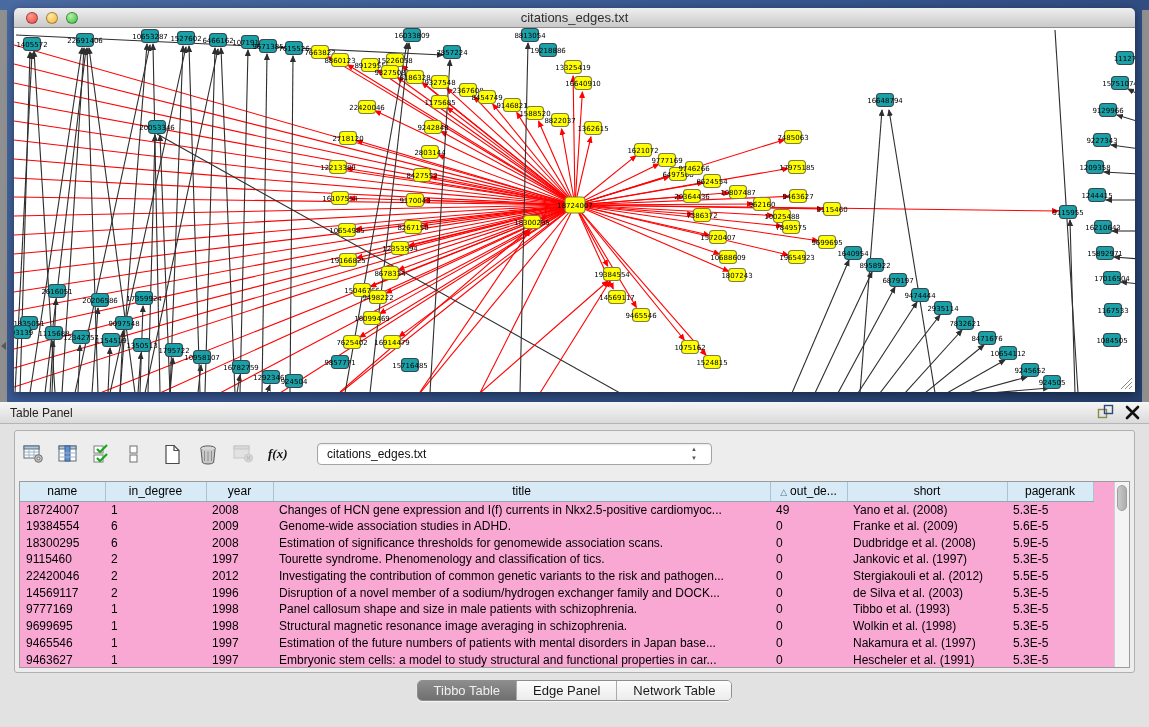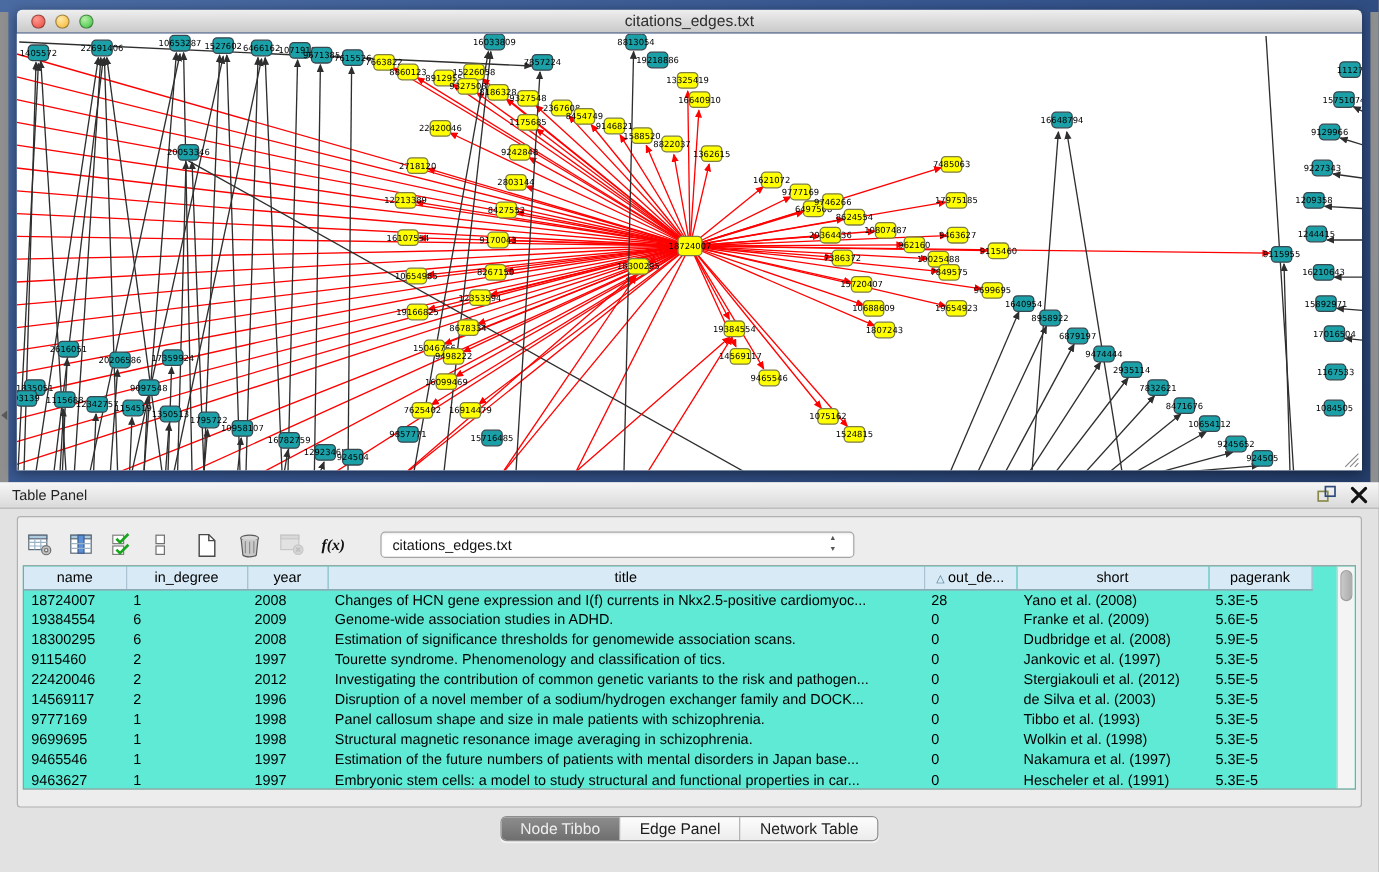--- a/index.html
+++ b/index.html
@@ -47,22 +47,22 @@
     background:transparent; border:none; cursor:pointer; }
   .tool-btn.disabled { opacity:.45; }
   #fx-label { font-size:13px; font-family:"Liberation Serif", serif; font-style:italic; font-weight:bold; color:#111; }
   #table-selector { margin-left:14px; width:395px; height:22px; background:#ffffff;
     border:1px solid #a5a5a5; border-radius:4px; position:relative;
     display:flex; align-items:center; font-size:12px; color:#111; cursor:pointer;
     box-shadow:inset 0 1px 2px rgba(0,0,0,.08); }
   #table-selector .value { margin-left:9px; }
   #selector-stepper { position:absolute; right:14px; top:1px; font-size:6px; color:#555; line-height:9px; text-align:center; }
 
-  #data-table { position:absolute; left:4px; top:40px; width:1111px; height:187px;
-    background:#5eead4; border:1px solid #9b9b9b; overflow:hidden; }
+  #data-table { position:absolute; left:4px; top:50px; width:1111px; height:187px;
+    background:#f9a8d4; border:1px solid #9b9b9b; overflow:hidden; }
   #grid { border-collapse:collapse; table-layout:fixed; font-size:12px; color:#000; }
   #grid th { height:19px; background:#d7eaf5; border-right:1px solid #a9c3d2; border-bottom:1px solid #8fa8b5;
     font-weight:normal; font-size:12px; text-align:center; overflow:hidden; white-space:nowrap; }
   #grid td { height:16.7px; padding:0 0 0 6px; overflow:hidden; white-space:nowrap; text-overflow:ellipsis; }
   .sort-tri { font-size:9px; color:#4a7a96; margin-right:3px; }
   #v-scrollbar { position:absolute; right:0; top:0; width:15px; height:185px;
     background:#f4f4f4; border-left:1px solid #cfcfcf; }
   #v-thumb { position:absolute; left:2px; top:3px; width:10px; height:26px;
     background:linear-gradient(90deg,#c9c9c9,#adadad); border-radius:5px; border:1px solid #9e9e9e; }
 
@@ -816,21 +816,21 @@
                 <th style="width: 160px;">short</th>
                 <th style="width: 86px;">pagerank</th>
               </tr>
             </thead>
           <tbody id="grid-body">
               <tr>
                 <td>18724007</td>
                 <td>1</td>
                 <td>2008</td>
                 <td>Changes of HCN gene expression and I(f) currents in Nkx2.5-positive cardiomyoc...</td>
-                <td>28</td>
+                <td>49</td>
                 <td>Yano et al. (2008)</td>
                 <td>5.3E-5</td>
               </tr>
               <tr>
                 <td>19384554</td>
                 <td>6</td>
                 <td>2009</td>
                 <td>Genome-wide association studies in ADHD.</td>
                 <td>0</td>
                 <td>Franke et al. (2009)</td>
@@ -911,20 +911,20 @@
             </tbody>
         </table>
         <div id="v-scrollbar">
           <div id="v-thumb"></div>
         </div>
       </div>
     </div>
 
     <div id="tab-bar">
       <div id="segmented">
-        <div class="seg-tab selected">Node Tibbo</div>
+        <div class="seg-tab selected">Tibbo Table</div>
         <div class="seg-tab">Edge Panel</div>
         <div class="seg-tab">Network Table</div>
       </div>
     </div>
 
   </div>
 </div>
 
 </body></html>

